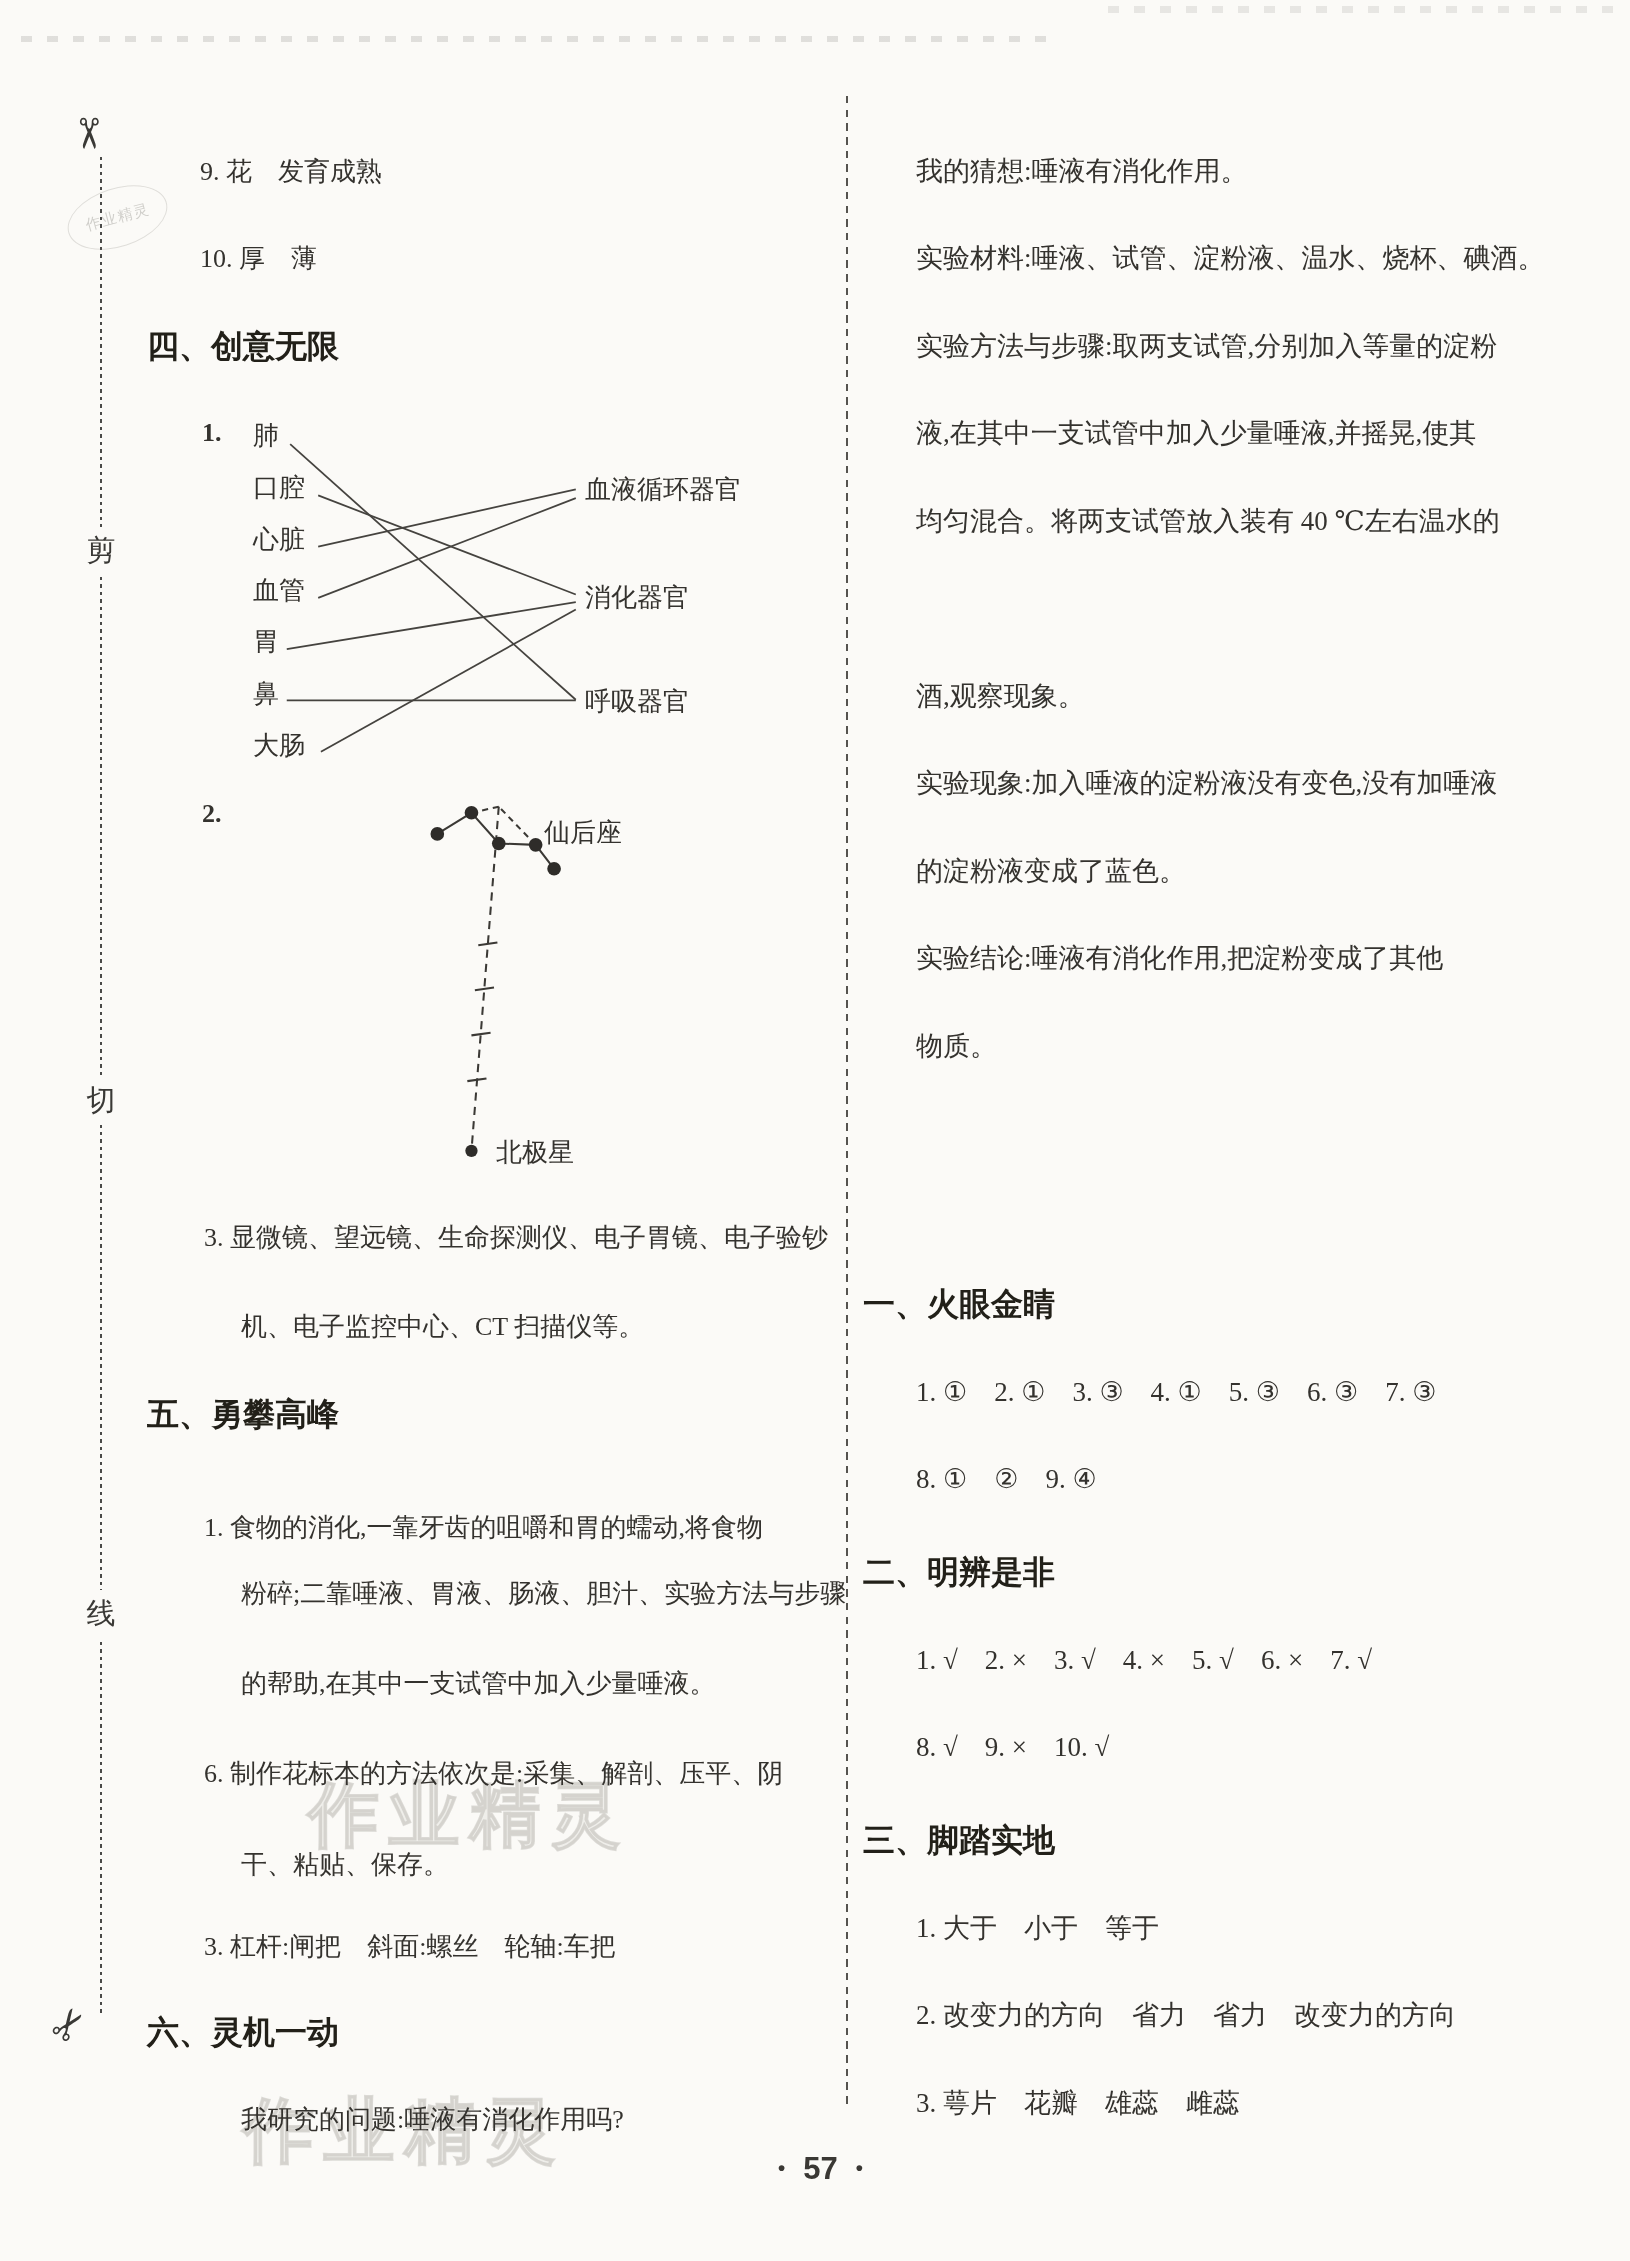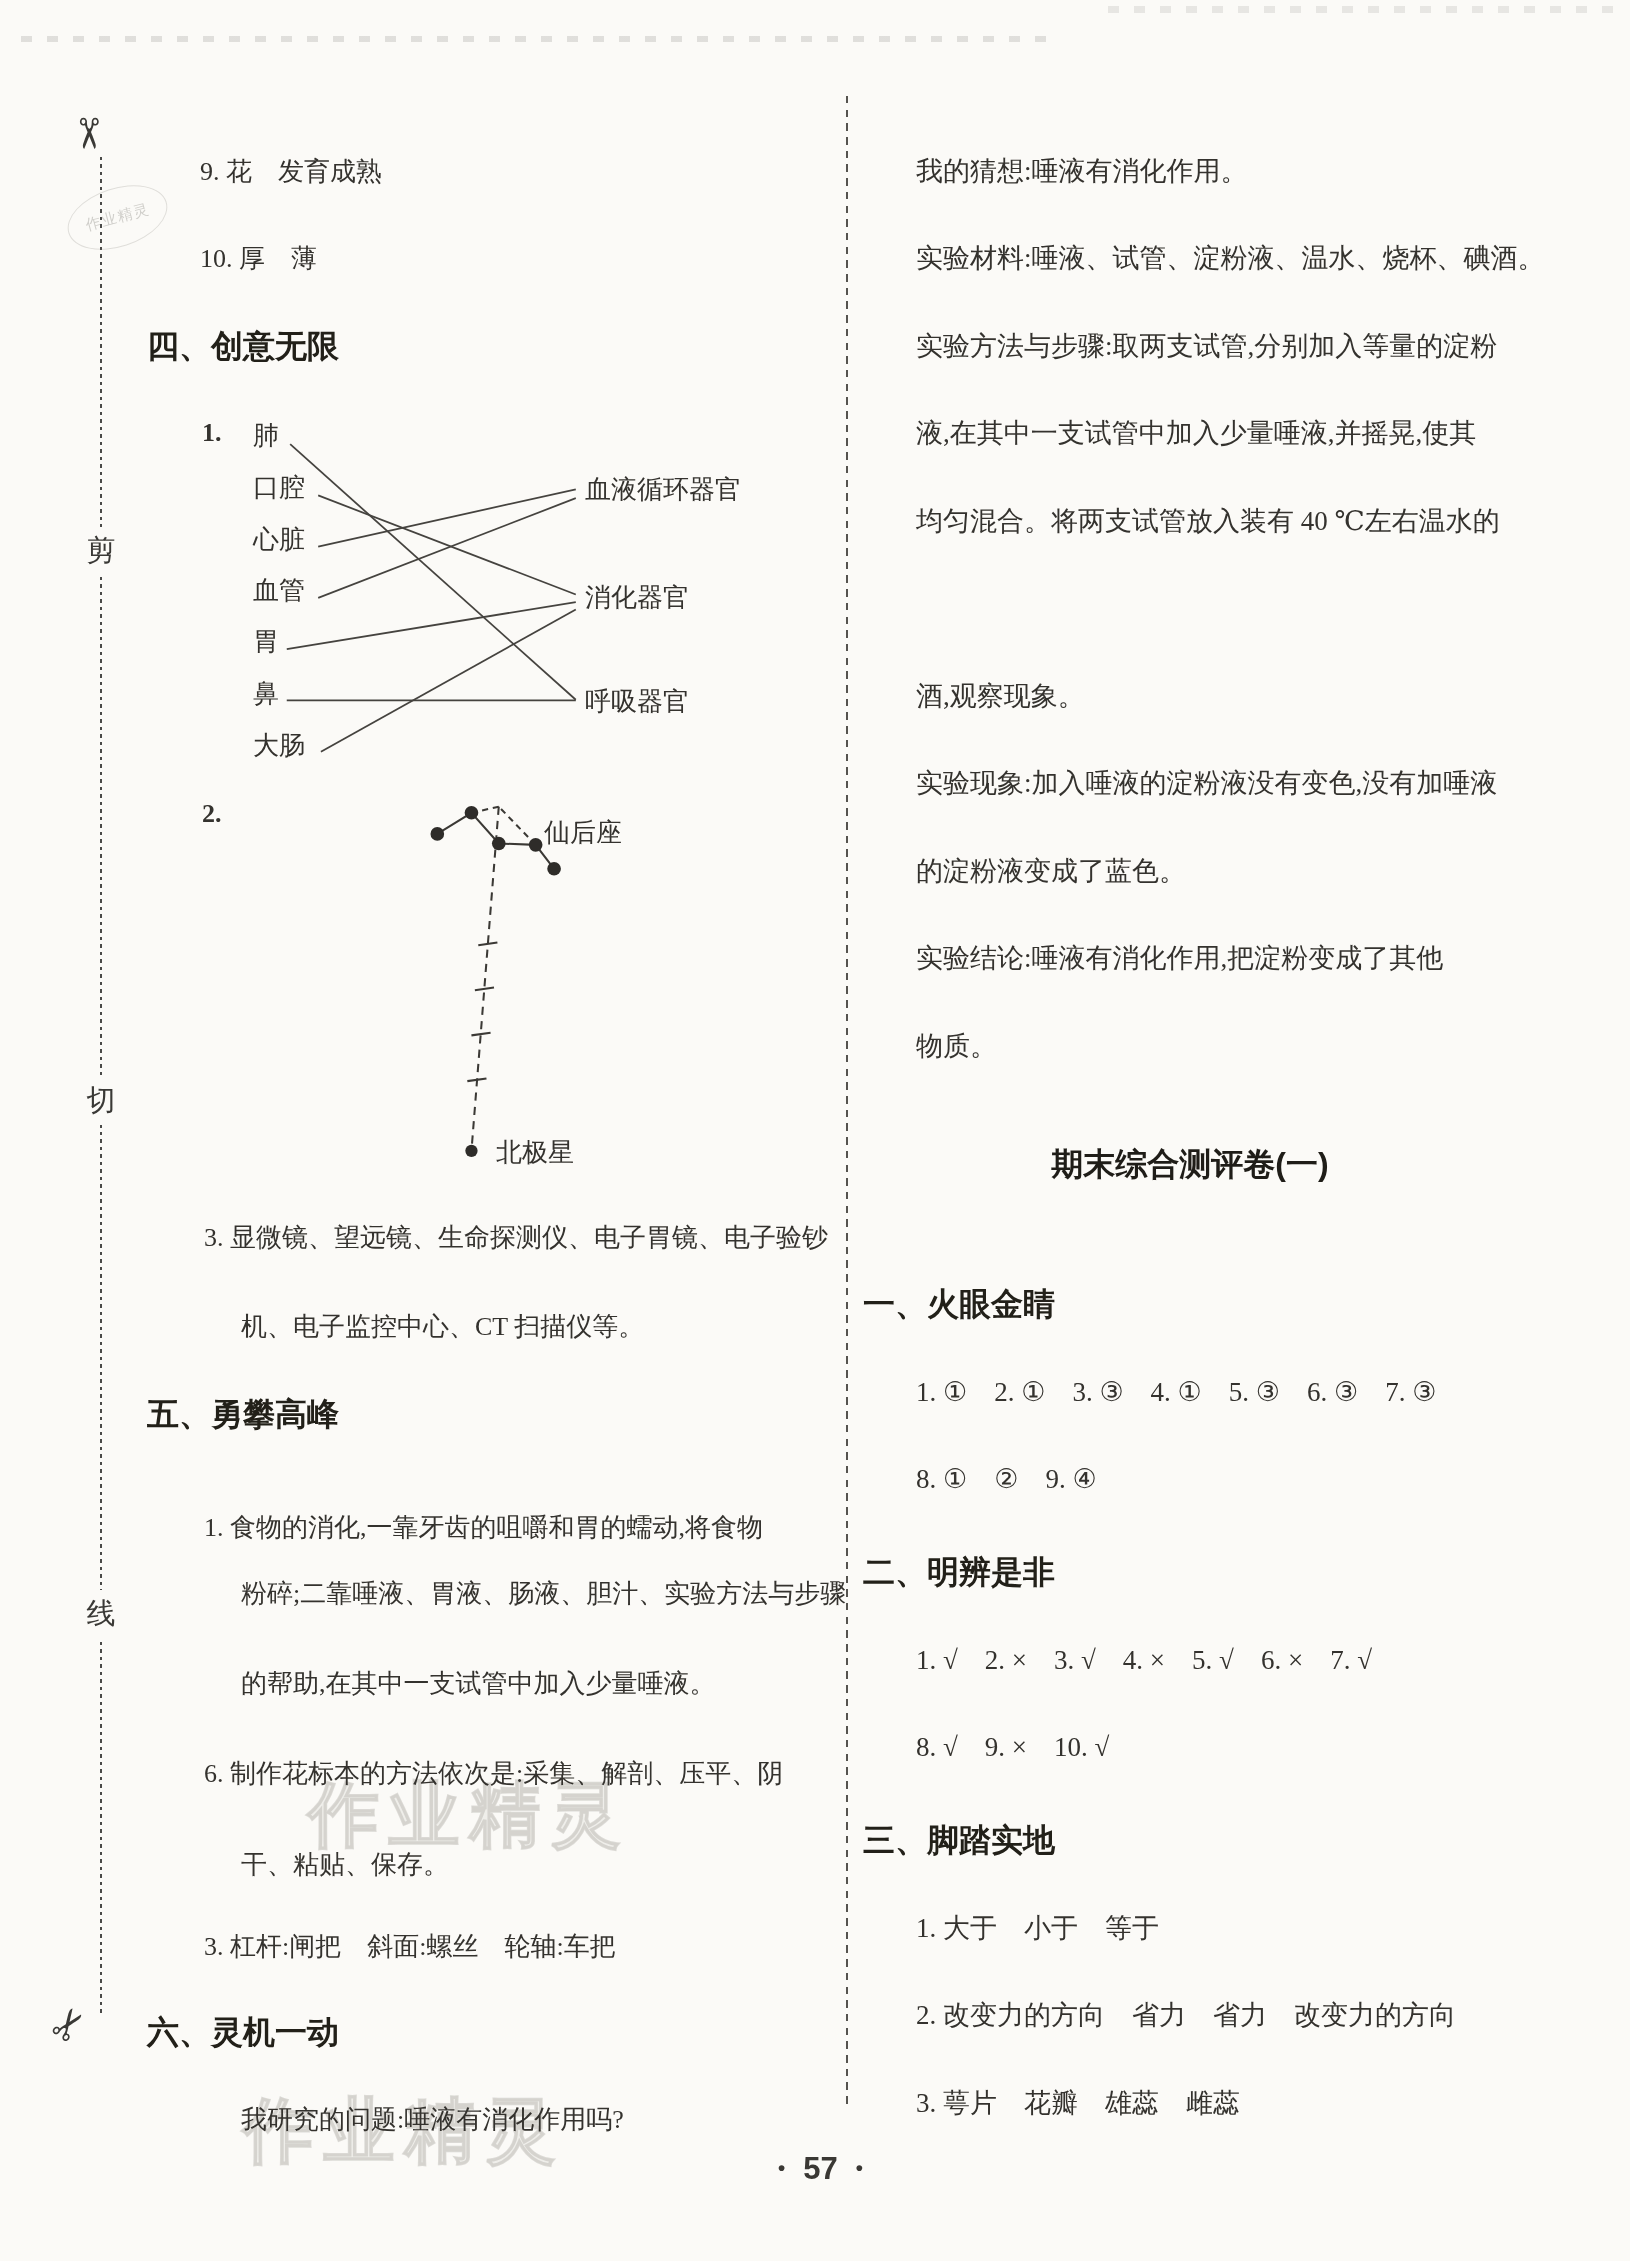--- a/index.html
+++ b/index.html
@@ -126,21 +126,20 @@
   <div class="line" style="left:916px;top:242px;">实验材料:唾液、试管、淀粉液、温水、烧杯、碘酒。</div>
   <div class="line" style="left:916px;top:330px;">实验方法与步骤:取两支试管,分别加入等量的淀粉</div>
   <div class="line" style="left:916px;top:417px;">液,在其中一支试管中加入少量唾液,并摇晃,使其</div>
   <div class="line" style="left:916px;top:505px;">均匀混合。将两支试管放入装有 40 ℃左右温水的</div>
   <div class="line" style="left:916px;top:680px;">酒,观察现象。</div>
   <div class="line" style="left:916px;top:767px;">实验现象:加入唾液的淀粉液没有变色,没有加唾液</div>
   <div class="line" style="left:916px;top:855px;">的淀粉液变成了蓝色。</div>
   <div class="line" style="left:916px;top:942px;">实验结论:唾液有消化作用,把淀粉变成了其他</div>
   <div class="line" style="left:916px;top:1030px;">物质。</div>
 
-  <div class="exam-title" style="top:1143px;">期末综合测评卷(一)</div>
 
   <div class="line sec" style="left:863px;top:1288px;">一、火眼金睛</div>
   <div class="line" style="left:916px;top:1376px;">1. ①　2. ①　3. ③　4. ①　5. ③　6. ③　7. ③</div>
   <div class="line" style="left:916px;top:1463px;">8. ①　②　9. ④</div>
 
   <div class="line sec" style="left:863px;top:1556px;">二、明辨是非</div>
   <div class="line" style="left:916px;top:1644px;">1. √　2. ×　3. √　4. ×　5. √　6. ×　7. √</div>
   <div class="line" style="left:916px;top:1731px;">8. √　9. ×　10. √</div>
 
   <div class="line sec" style="left:863px;top:1824px;">三、脚踏实地</div>

